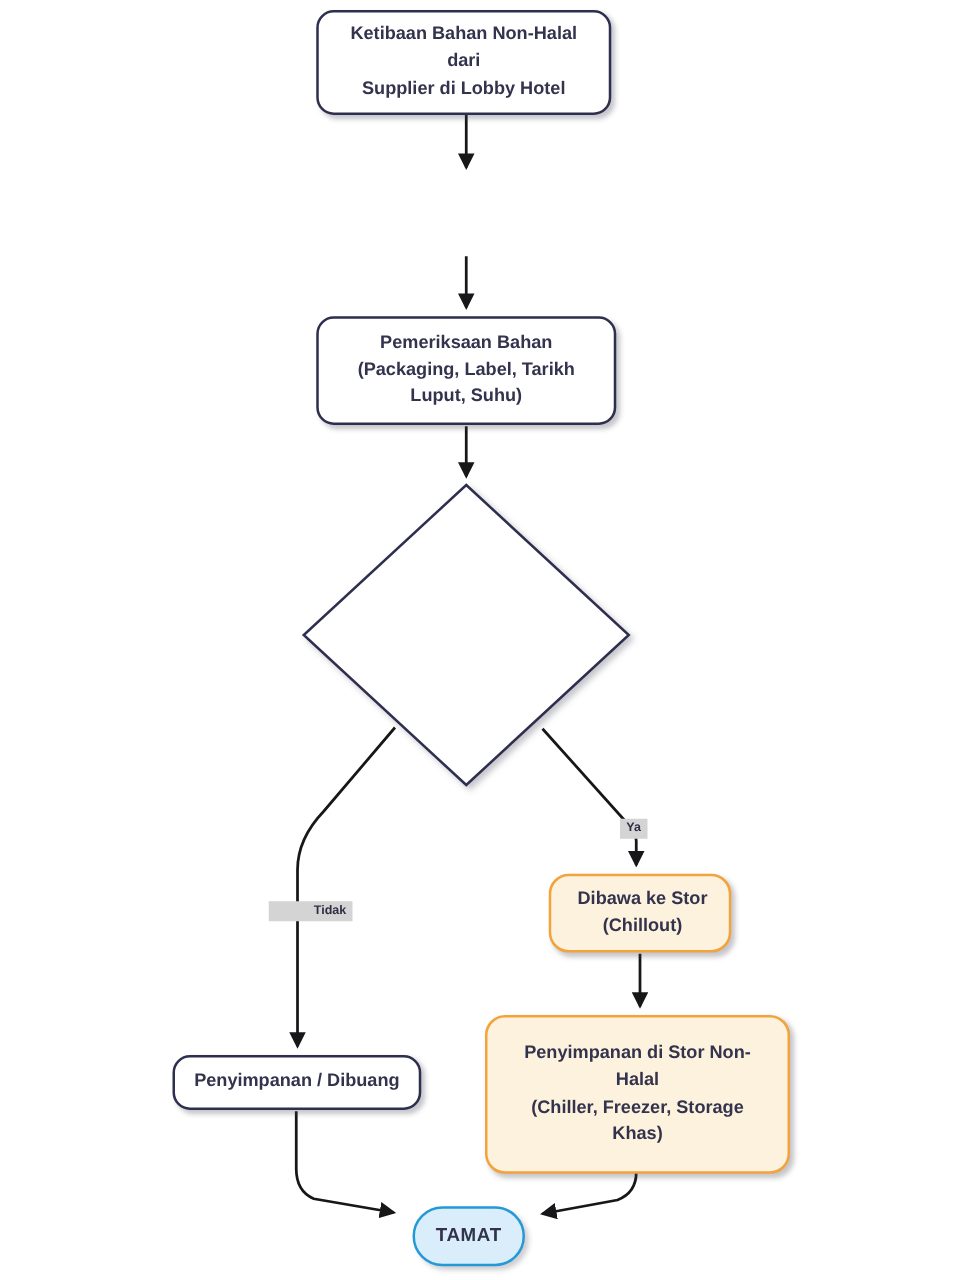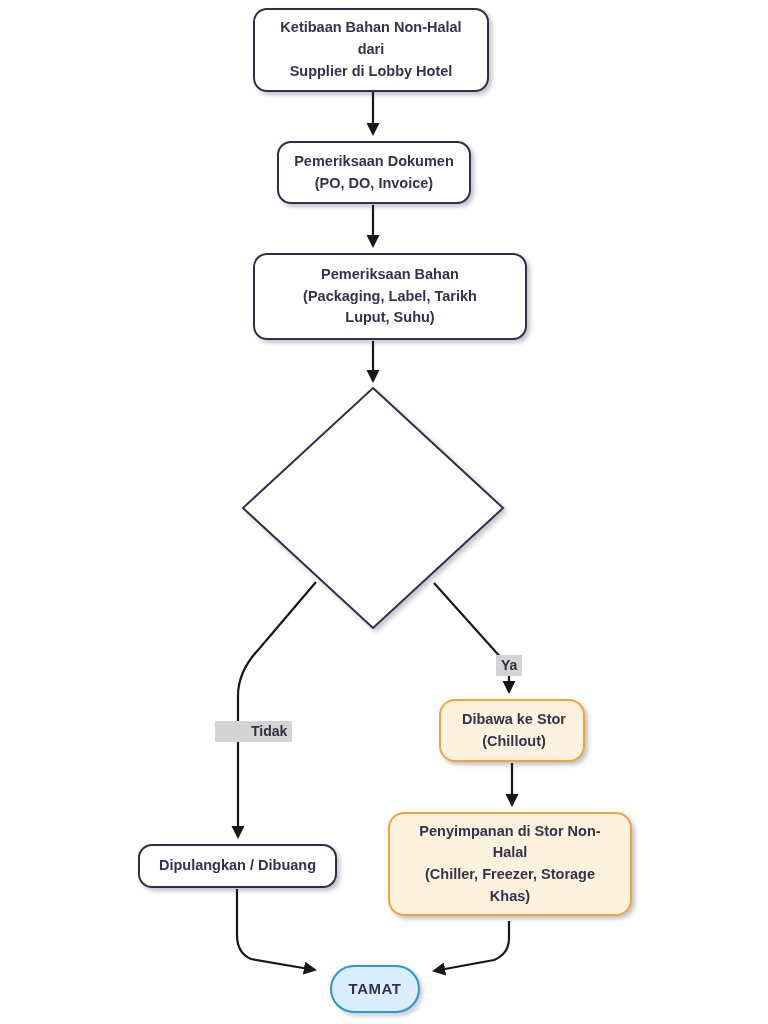--- a/index.html
+++ b/index.html
@@ -47,21 +47,21 @@
     box-shadow:3px 3px 4px rgba(60,60,80,.25);
     text-align:right;
   }
   .decision-label{
     position:absolute;left:253px;top:497px;width:240px;
     text-align:center;color:var(--node-text);
     font-size:14.5px;font-weight:600;
   }
   .edge-label{
     position:absolute;background:var(--label-bg);
-    color:#2e2e44;font-size:14px;font-weight:600;
+    color:#2e2e44;font-size:10px;font-weight:600;
     padding:1px 5px;line-height:1.35;
   }
   .edge-label.no{left:215px;top:721px;padding-left:36px;}
   .edge-label.yes{left:496px;top:655px;}
 </style>
 </head>
 <body>
 
 <div class="stage">
 
@@ -81,37 +81,35 @@
     <path class="edge" d="M434 583 L503 660 Q509 666 509 673 L509 692" marker-end="url(#ah)"></path>
     <path class="edge" d="M512 763 L512 805" marker-end="url(#ah)"></path>
     <path class="edge" d="M237 889 L237 935 Q237 953 251 959 L315 970" marker-end="url(#ah)"></path>
     <path class="edge" d="M509 921 L509 938 Q509 954 494 960 L434 971" marker-end="url(#ah)"></path>
   </svg>
 
   <div class="node" style="left:253px;top:8px;width:236px;height:84px;">Ketibaan Bahan Non-Halal
 dari
 Supplier di Lobby Hotel</div>
 
-  <div class="node" style="left:277px;top:141px;width:194px;height:63px;">Pemeriksaan Dokumen
-(PO, DO, Invoice)</div>
 
-  <div class="node" style="left:253px;top:253px;width:274px;height:87px;">Pemeriksaan Bahan
+  <div class="node" style="left:253px;top:253px;width:240px;height:87px;">Pemeriksaan Bahan
 (Packaging, Label, Tarikh
 Luput, Suhu)</div>
 
 
   <div class="edge-label no">Tidak</div>
 
   <div class="edge-label yes">Ya</div>
 
-  <div class="node" style="left:138px;top:844px;width:199px;height:44px;">Dipulangkan / Dibuang</div>
+  <div class="node" style="left:138px;top:844px;width:199px;height:44px;">Penyimpanan / Dibuang</div>
 
   <div class="node accent" style="left:439px;top:699px;width:146px;height:63px;padding-left:12px;">Dibawa ke Stor
 (Chillout)</div>
 
-  <div class="node accent" style="left:388px;top:812px;width:244px;height:104px;">Penyimpanan di Stor Non-
+  <div class="node accent" style="left:388px;top:812px;width:244px;height:127px;">Penyimpanan di Stor Non-
 Halal
 (Chiller, Freezer, Storage
 Khas)</div>
 
   <div class="node end" style="left:330px;top:965px;width:90px;height:48px;">TAMAT</div>
 
 </div>
 
 </body></html>

